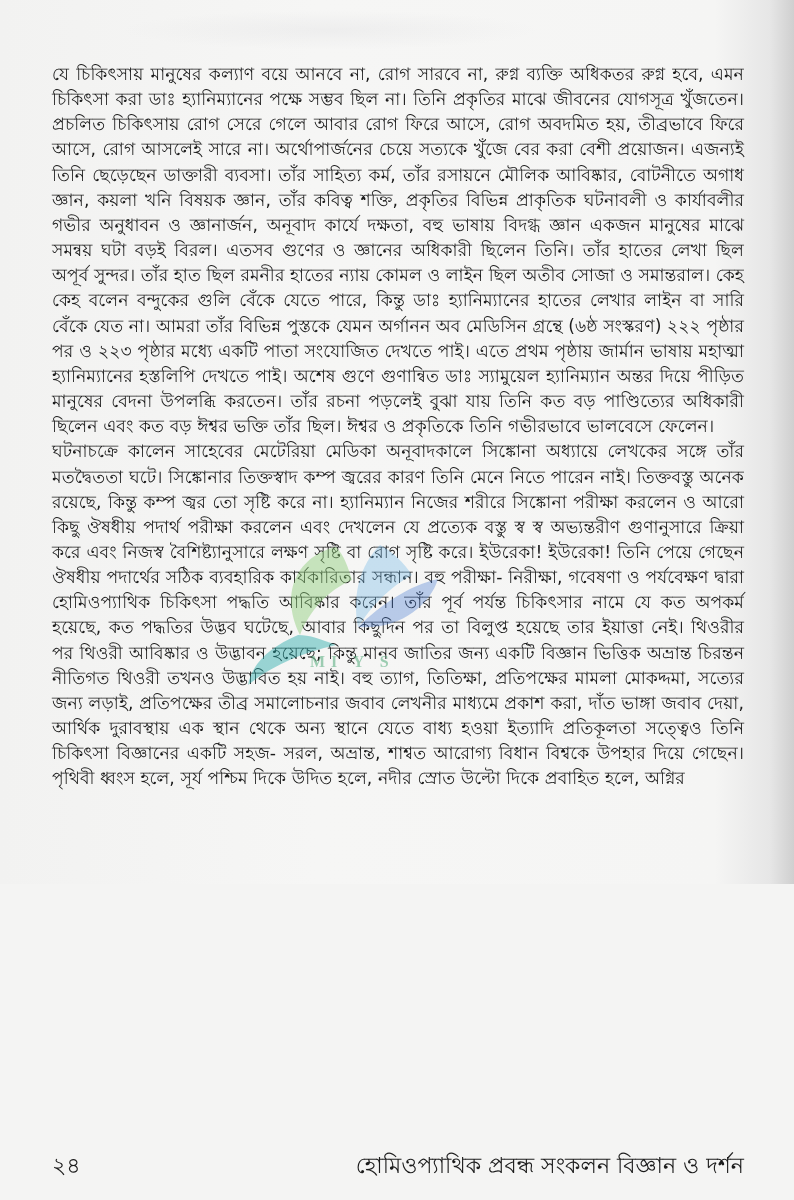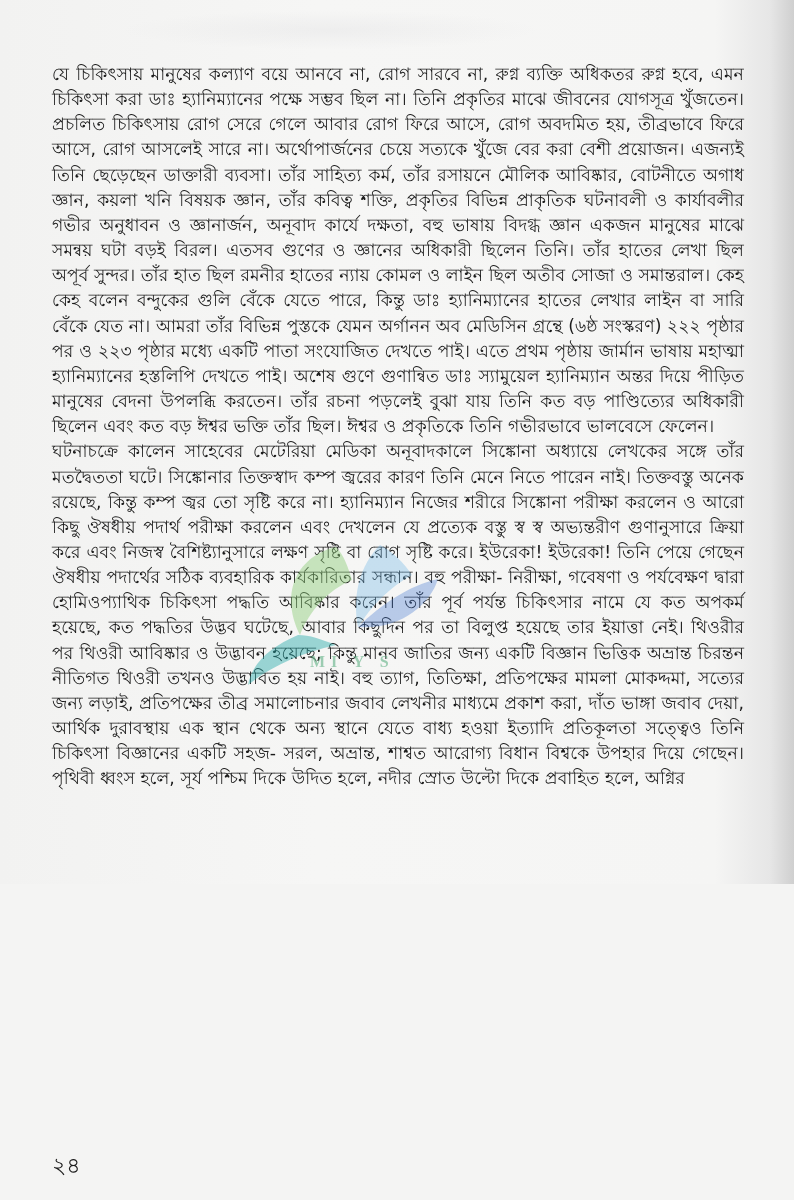--- a/index.html
+++ b/index.html
@@ -140,14 +140,15 @@
       <path d="M96 12 C 60 20, 38 55, 60 100 C 70 75, 88 55, 112 45 C 108 32, 104 20, 96 12 Z" fill="rgba(140,205,120,0.45)"></path>
       <path d="M140 10 C 120 30, 112 60, 118 92 C 132 70, 150 52, 172 40 C 164 28, 152 16, 140 10 Z" fill="rgba(110,180,230,0.35)"></path>
       <path d="M118 92 C 140 70, 170 50, 198 44 C 190 70, 160 95, 118 92 Z" fill="rgba(70,120,210,0.35)"></path>
       <path d="M58 100 C 30 112, 12 128, 8 150 C 30 132, 60 118, 96 110 C 80 104, 70 100, 58 100 Z" fill="rgba(40,170,170,0.45)"></path>
     </svg>
     <div class="wm-sub">MI   Y   S</div>
   </div>
 
   <div class="footer">
     <span class="page-number">২৪</span>
+    <span class="running-title">হোমিওপ্যাথিক প্রবন্ধ সংকলন বিজ্ঞান ও দর্শন</span>
   </div>
 </div>
 
 </body></html>

